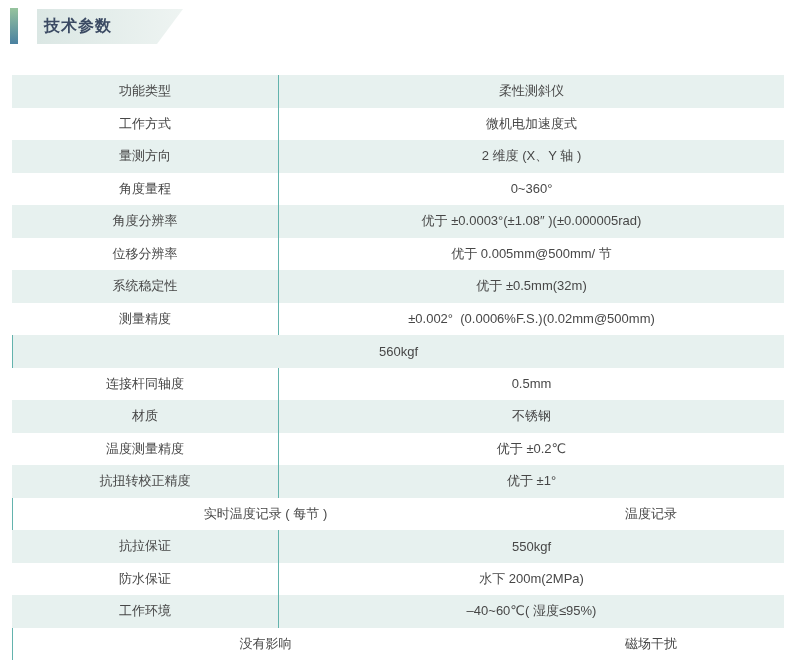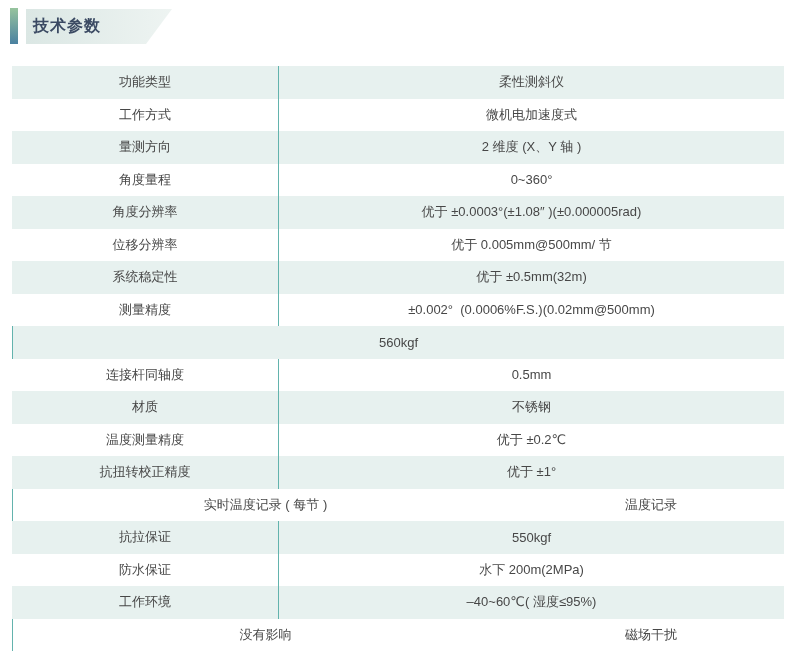--- a/index.html
+++ b/index.html
@@ -14,35 +14,35 @@
   
   .section-header {
     position: absolute; top: 8px; left: 10px;
     display: flex; align-items: stretch; height: 36px;
   }
   .accent-bar {
     width: 8px; height: 36px;
     background: linear-gradient(180deg, var(--accent-top, #97c49e) 0%, var(--accent-bottom, #4a81a0) 100%);
   }
   .title-plaque {
-    margin-left: 8px; width: 146px; height: 35px; margin-top: 1px;
+    margin-left: 19px; width: 146px; height: 35px; margin-top: 1px;
     display: flex; align-items: center;
     padding-left: 7px;
     background: linear-gradient(90deg, var(--plaque-left, #dbe7e4) 0%, var(--plaque-right, #eef4f2) 100%);
     clip-path: polygon(0 0, 100% 0, calc(100% - 26px) 100%, 0 100%);
   }
   .title-plaque .title {
     font-size: 16px; font-weight: bold;
     color: var(--title-text, #3b4a63);
     letter-spacing: 1px;
   }
 
   
   .spec-table {
-    position: absolute; top: 66px; left: 12px; width: 772px;
+    position: absolute; top: 75px; left: 12px; width: 772px;
   }
   .row {
     display: flex; height: 32.5px; align-items: stretch;
   }
   .row.shaded { background: var(--row-shaded, #e7f1ef); }
   .row.plain  { background: #ffffff; justify-content: center; }
   .cell {
     display: flex; align-items: center; justify-content: center;
     font-size: 13px; color: var(--cell-text, #474747);
     white-space: pre;

